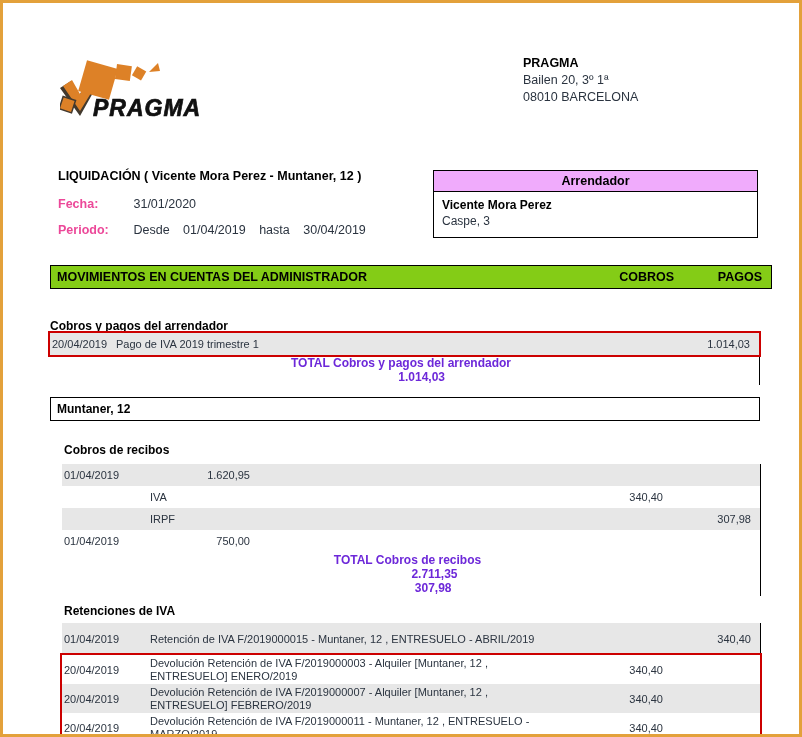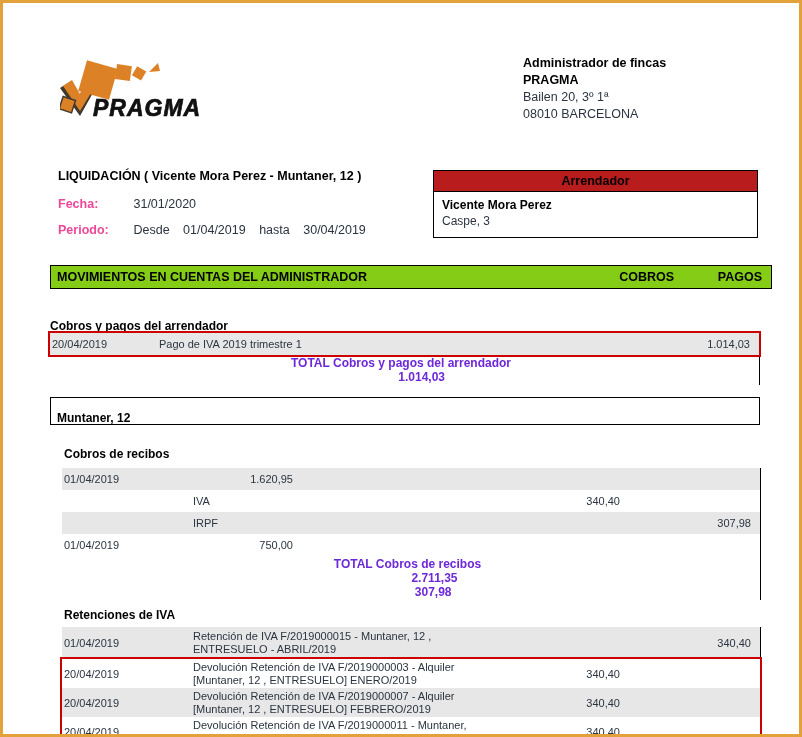--- a/index.html
+++ b/index.html
@@ -14,51 +14,51 @@
   .letterhead .b { font-weight:bold; color:#000; }
   
   .doc-info { position:absolute; left:55px; top:166px; font-size:12.5px; }
   .doc-title { font-weight:bold; color:#000; margin-bottom:14px; }
   .info-line { margin-bottom:12px; }
   .info-line .lbl { display:inline-block; font-weight:bold; color:#ec4899; width:72px; }
   .info-line .val { color:#2B3440; }
   .info-line .gap { display:inline-block; width:10px; }
   
   .arrendador { position:absolute; left:430px; top:167px; width:325px; border:1px solid #000; box-sizing:border-box; }
-  .arrendador .hd { background:#b91c1c; border-bottom:1px solid #000; text-align:center; font-weight:bold; color:#000; font-size:12.5px; padding:3px 0; }
+  .arrendador .hd { background:#f0abfc; border-bottom:1px solid #000; text-align:center; font-weight:bold; color:#000; font-size:12.5px; padding:3px 0; }
   .arrendador .bd { padding:5px 8px 8px 8px; font-size:12px; line-height:16px; }
   .arrendador .nm { font-weight:bold; color:#000; }
   
   .movements { position:absolute; left:47px; top:262px; width:710px; }
   .bar { box-sizing:border-box; width:722px; height:24px; border:1px solid #000; background:#84cc16;
          display:flex; align-items:center; padding:0 9px 0 6px; font-weight:bold; color:#000; font-size:12.5px; }
   .bar .t { flex:1; }
   .bar .c { width:100px; text-align:right; }
   .bar .p { width:88px; text-align:right; }
   .section { margin-top:0; }
   .sec-heading { font-weight:bold; color:#000; font-size:12px; }
   .sec-table { border-right:1px solid #000; }
   .row { display:flex; align-items:center; min-height:22px; box-sizing:border-box;
-         padding:1px 9px 1px 2px; font-size:11px;gap:43px; }
+         padding:1px 9px 1px 2px; font-size:11px; }
   .row .date { width:64px; flex:none; }
   .row .desc { flex:1; line-height:13px; }
   .row .cob  { width:100px; flex:none; text-align:right; }
   .row .pag  { width:88px; flex:none; text-align:right; }
   .shaded { background:#E7E7E7; }
   .total { display:flex; align-items:center; min-height:22px; box-sizing:border-box;
            padding:1px 9px 1px 2px; font-size:12px; font-weight:bold; color:#6d28d9;flex-direction:column; }
   .total .lab { flex:1; text-align:right; }
   .total .cob { width:100px; flex:none; text-align:right; }
   .total .pag { width:88px; flex:none; text-align:right; }
   
   .indent { margin-left:12px; width:698px; }
   .indent .row .date { width:86px; }
   
   .property-box { box-sizing:border-box; width:710px; height:24px; border:1px solid #000;
-                  display:flex; padding:13px 6px; font-weight:bold; color:#000; font-size:12px;
+                  display:flex; align-items:center; padding:0 6px; font-weight:bold; color:#000; font-size:12px;
                   margin-top:12px; }
   
   .hl { position:relative; }
   .hl::after { content:""; position:absolute; top:-2px; left:-2px; right:-2px; bottom:-2px;
                border:2px solid #CC0000; pointer-events:none; }
   
   .sp-s1h { margin-top:30px; }
   .sp-s2h { margin-top:22px; margin-bottom:7px; margin-left:14px; }
   .sp-s3h { margin-top:8px; margin-bottom:5px; margin-left:14px; }
   .twoline .row { min-height:29px; }
@@ -76,21 +76,20 @@
       <rect x="1" y="45" width="13" height="13" transform="rotate(18 7 51)" fill="#DD8127" stroke="#42392E" stroke-width="1.5"></rect>
       <rect x="22" y="11" width="32" height="32" transform="rotate(16 38 27)" fill="#DD8127"></rect>
       <rect x="56" y="12" width="15" height="15" transform="rotate(8 63 19)" fill="#DD8127"></rect>
       <rect x="74" y="15" width="10.5" height="10.5" transform="rotate(30 79 20)" fill="#DD8127"></rect>
       <polygon points="89,19 98,10 100,18" fill="#DD8127"></polygon>
       <text x="33" y="63" font-family="Liberation Sans, sans-serif" font-size="23" font-weight="bold" font-style="italic" letter-spacing="1" fill="#111" stroke="#111" stroke-width="0.7">PRAGMA</text>
     </svg>
   </div>
 
   <div class="letterhead">
-    <div class="b">Administrador de fincas</div>
     <div class="b">PRAGMA</div>
     <div>Bailen 20, 3º 1ª</div>
     <div>08010 BARCELONA</div>
   </div>
 
   <div class="doc-info">
     <div class="doc-title">LIQUIDACIÓN ( Vicente Mora Perez - Muntaner, 12 )</div>
     <div class="info-line">
       <span class="lbl">Fecha:</span>
       <span class="val">31/01/2020</span>

